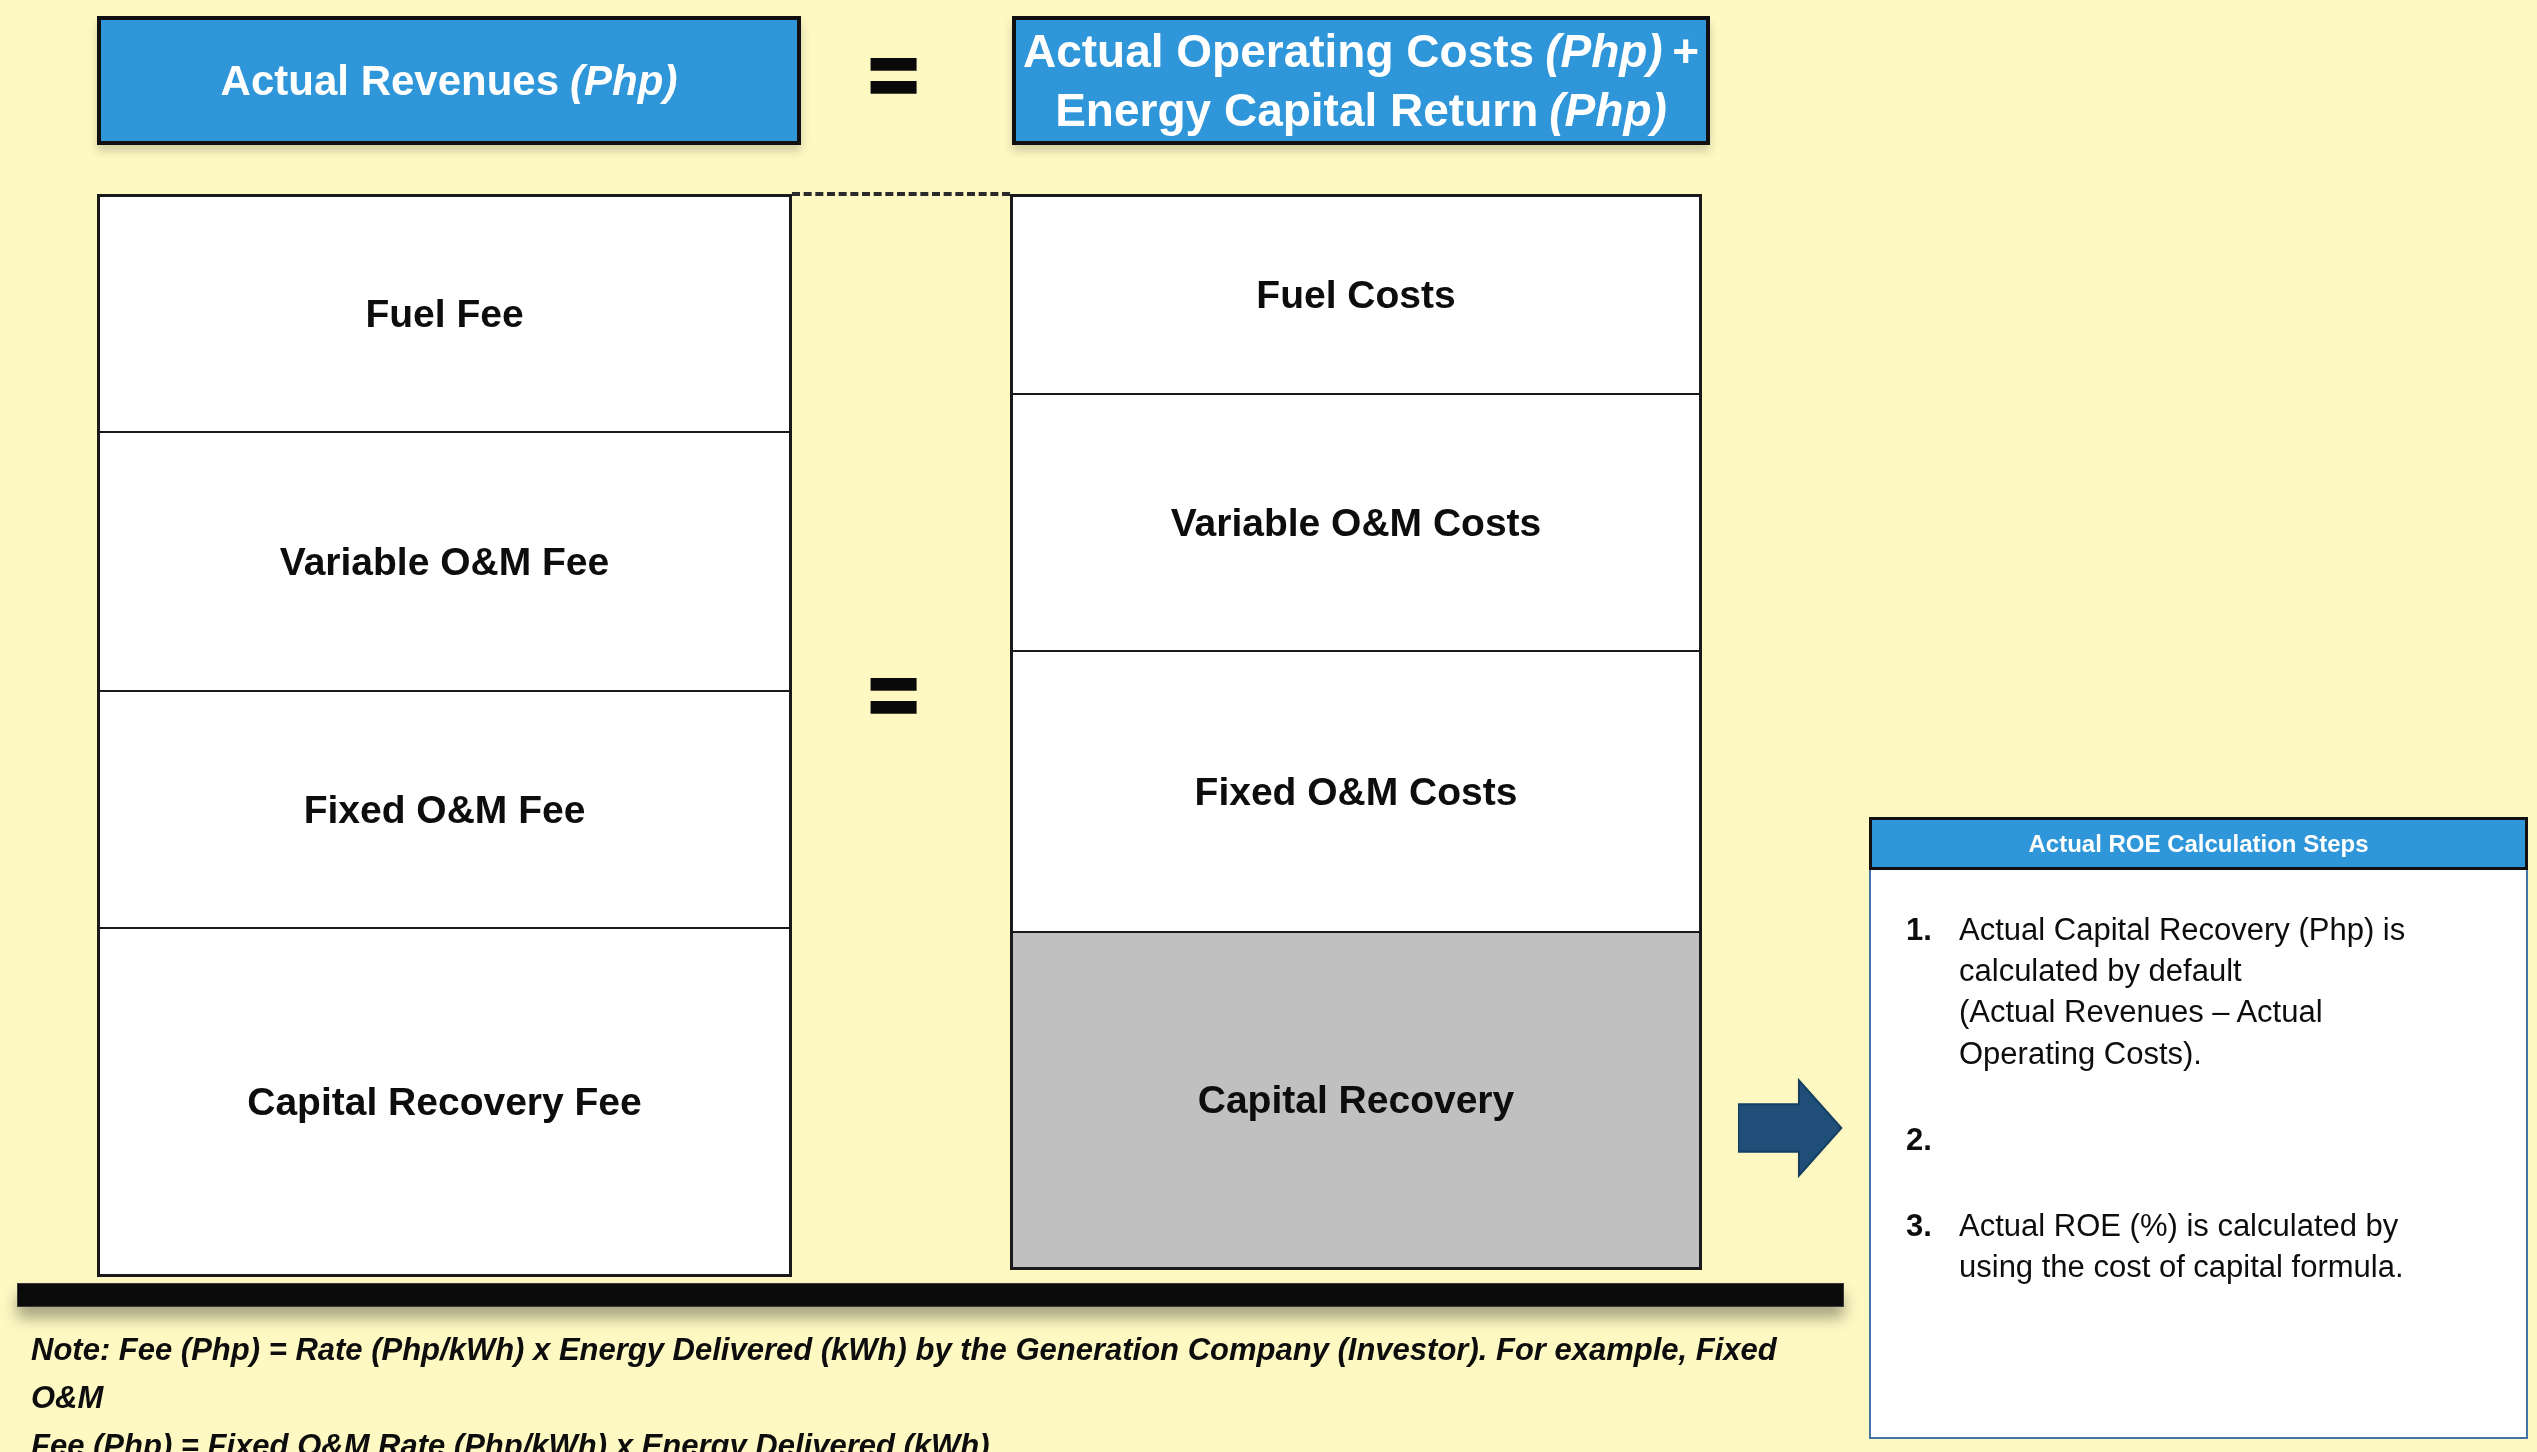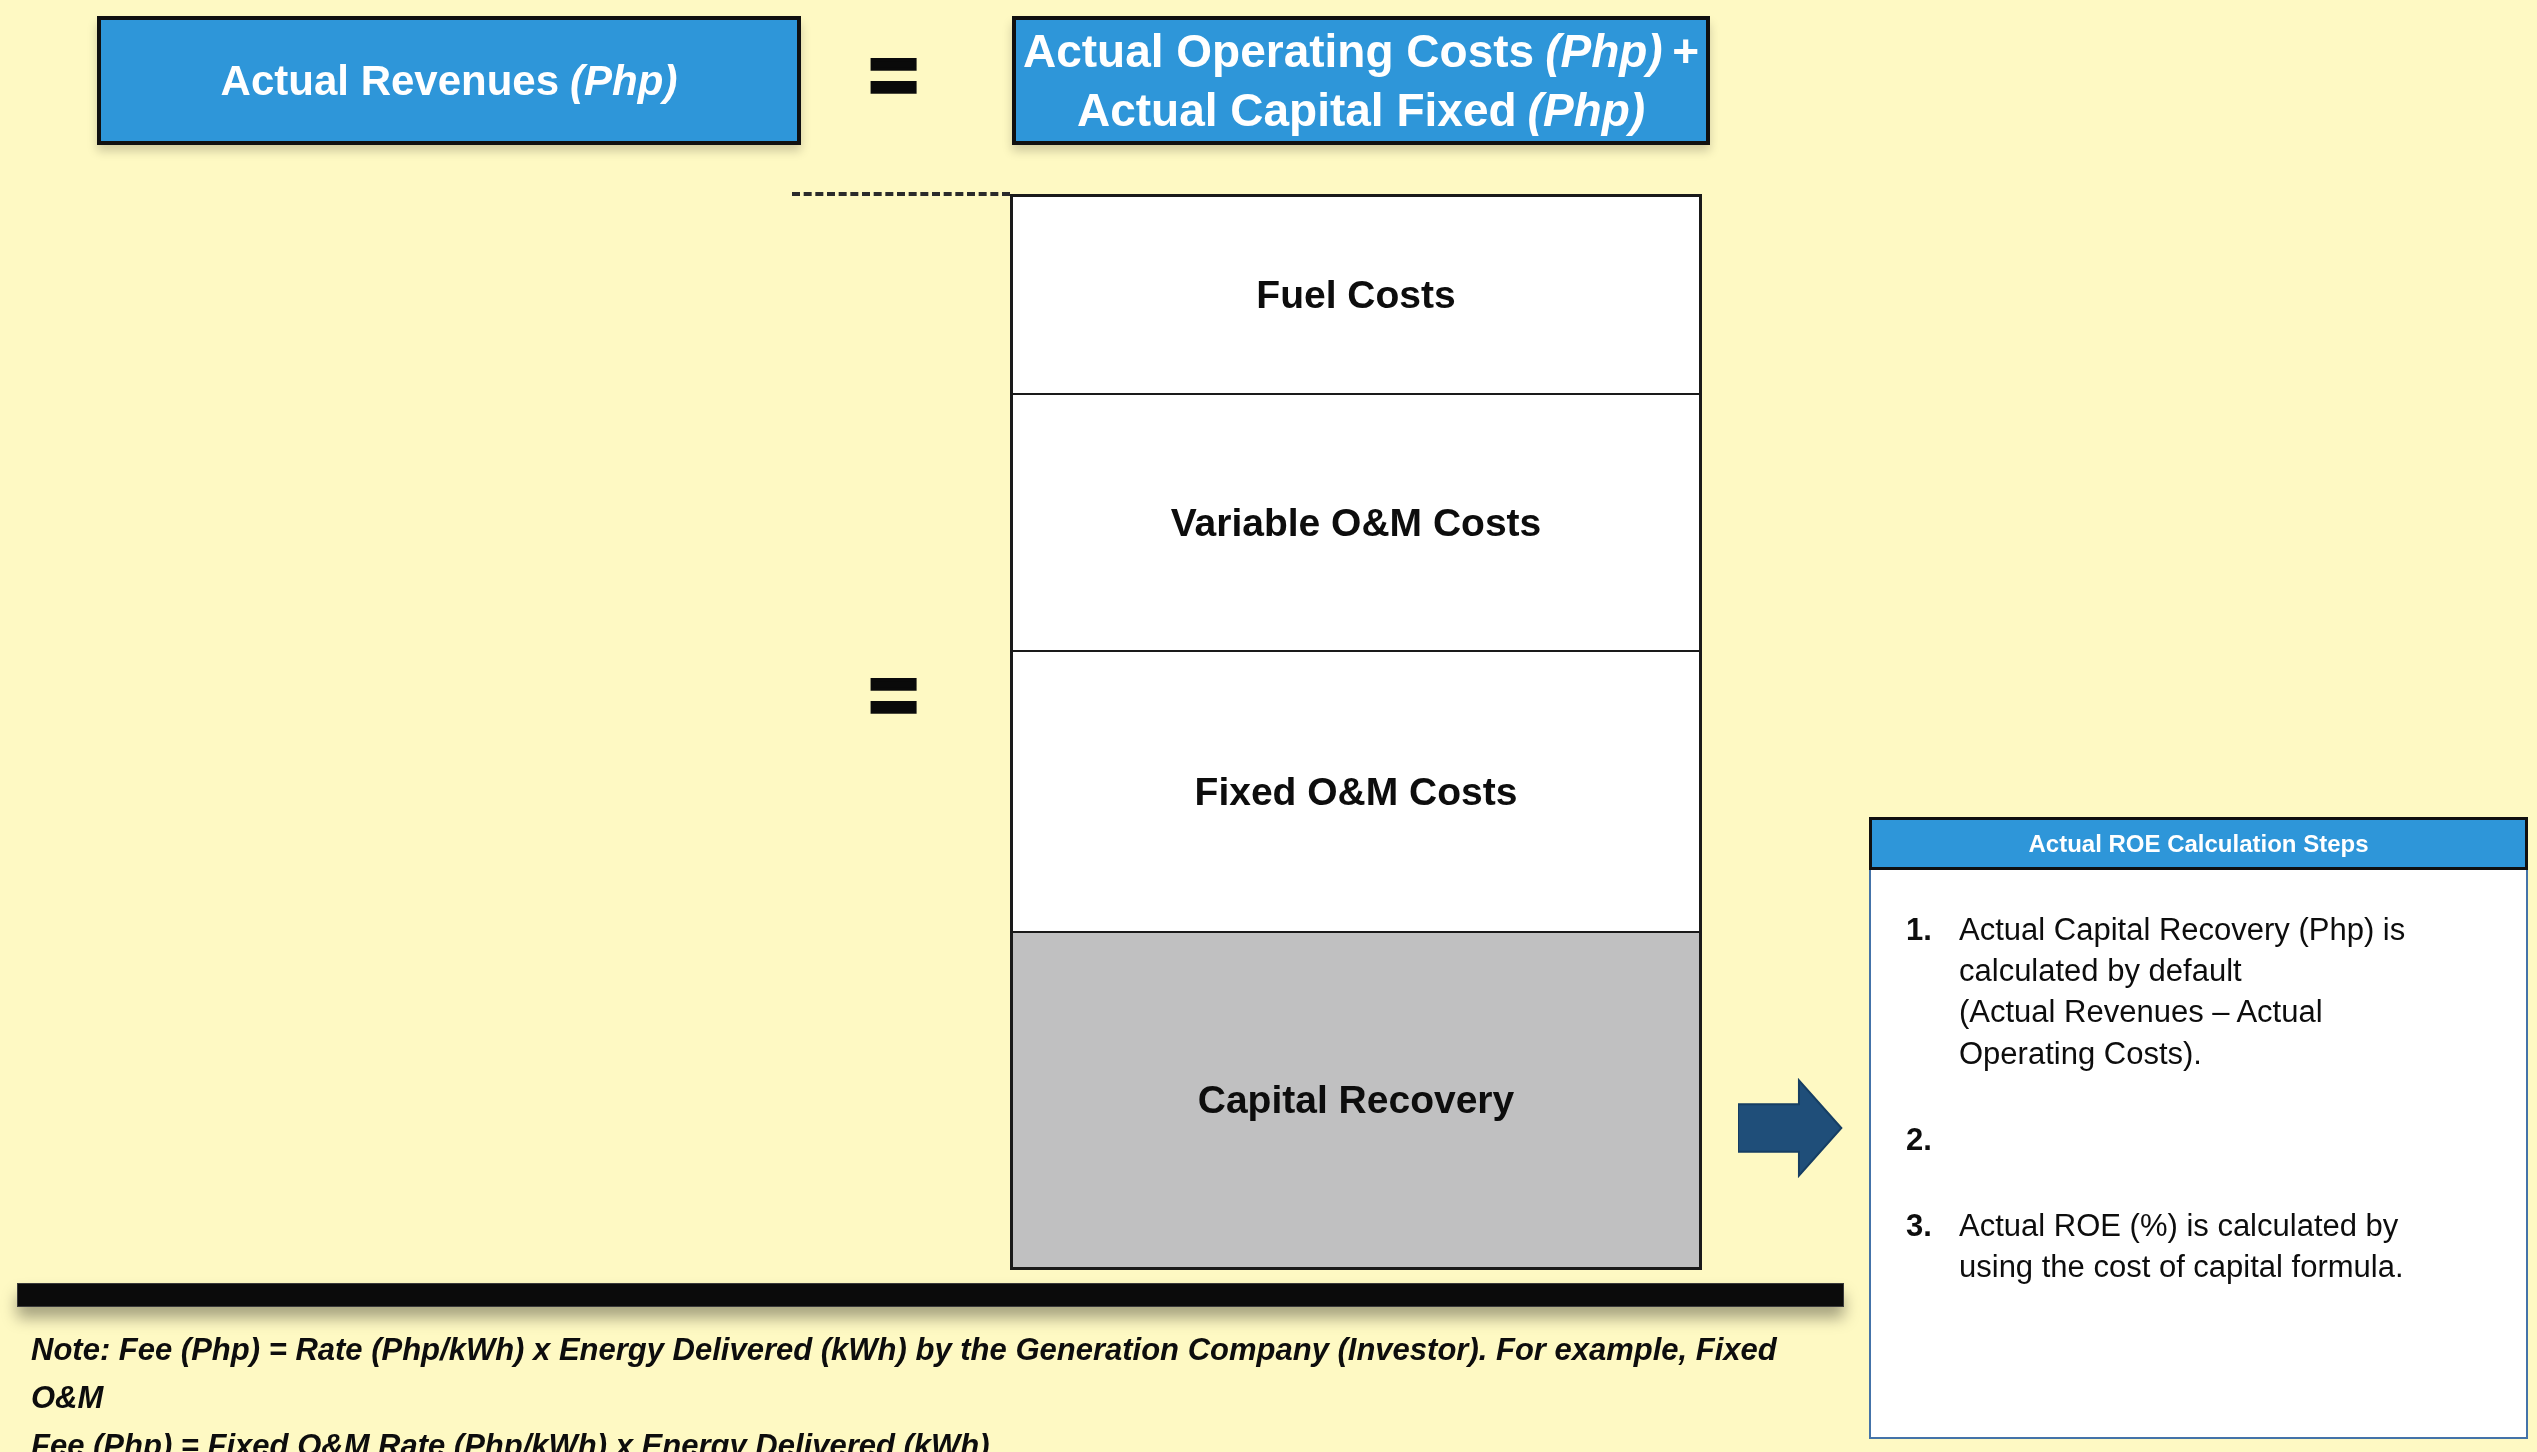--- a/index.html
+++ b/index.html
@@ -92,26 +92,32 @@
     </div>
   </div>
 
   <div class="equals equals-top">=</div>
 
   <div class="blue-box box-cost">
     <div class="eq-line">
       <span>Actual Operating Costs</span><span class="unit">(Php)</span><span class="plus-sign">+</span>
     </div>
     <div class="eq-line">
-      <span>Actual Capital Fixed</span><span class="unit">(Php)</span>
+      <span>Energy Capital Return</span><span class="unit">(Php)</span>
     </div>
   </div>
 
   <div class="dashed-connector"></div>
 
+  <div class="stack stack-left">
+    <div class="cell">Fuel Fee</div>
+    <div class="cell">Variable O&amp;M Fee</div>
+    <div class="cell">Fixed O&amp;M Fee</div>
+    <div class="cell">Capital Recovery Fee</div>
+  </div>
 
   <div class="equals equals-mid">=</div>
 
   <div class="stack stack-right">
     <div class="cell">Fuel Costs</div>
     <div class="cell">Variable O&amp;M Costs</div>
     <div class="cell">Fixed O&amp;M Costs</div>
     <div class="cell cell-gray">Capital Recovery</div>
   </div>
 

